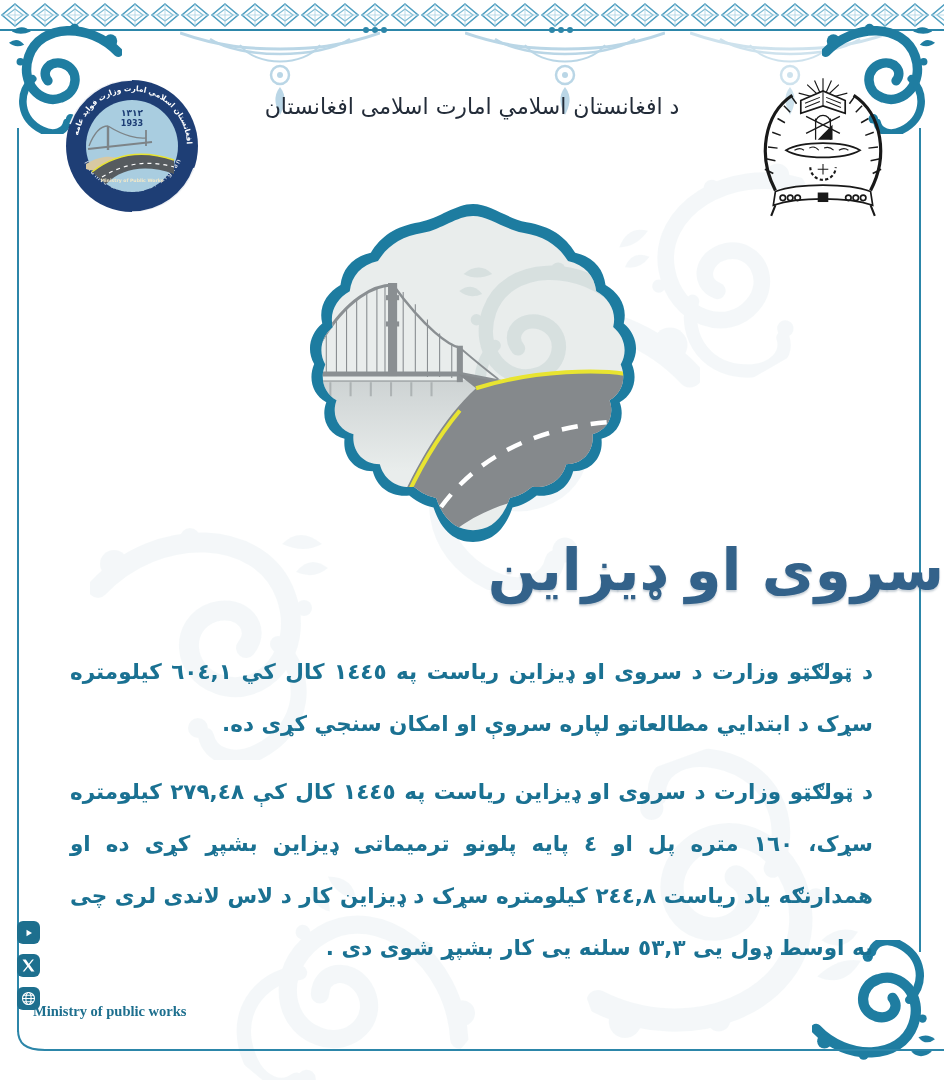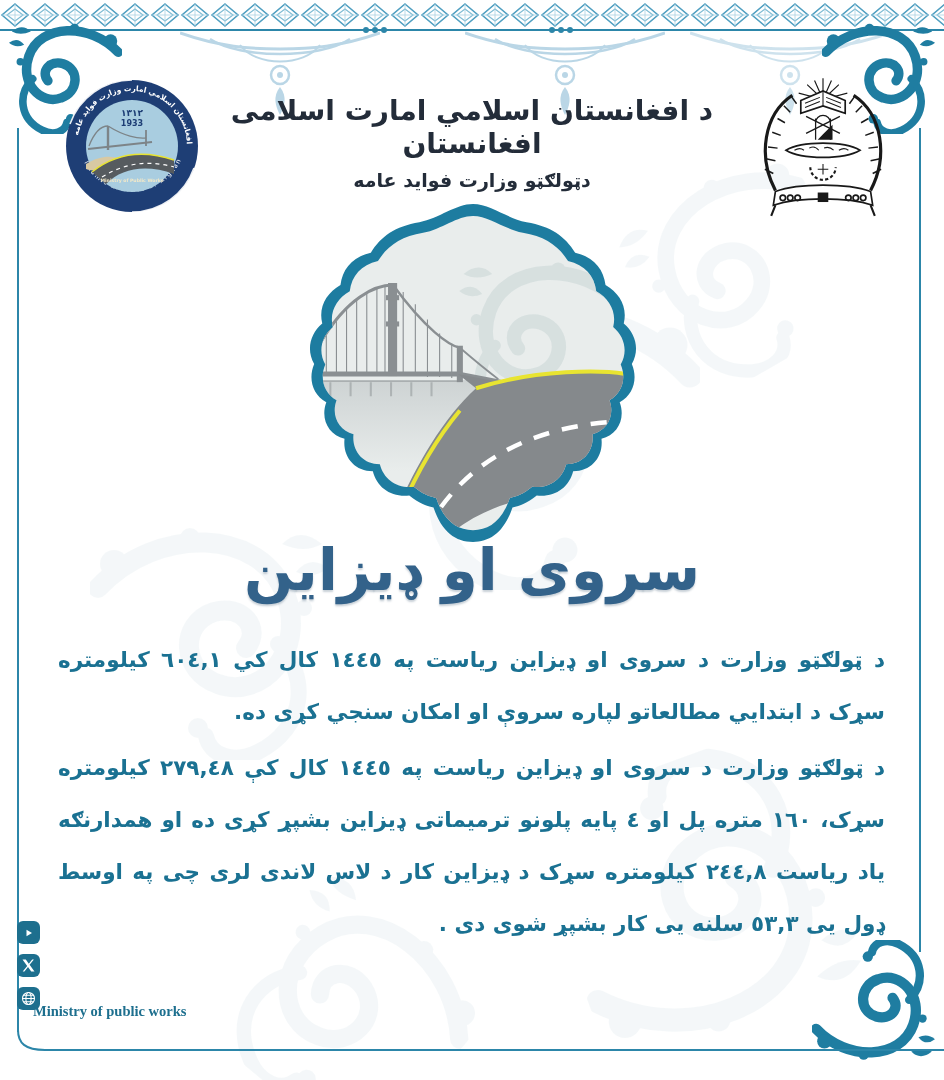--- a/index.html
+++ b/index.html
@@ -20,34 +20,34 @@
   .fl-br{right:8px;bottom:16px;width:124px;height:124px;transform:rotate(180deg);}
   .edge{position:absolute;background:#2c86a9;}
   .edge.left{left:17px;top:128px;width:2px;height:904px;}
   .edge.right{left:919px;top:128px;width:2px;height:824px;}
   .edge.bottom{left:44px;top:1049px;width:900px;height:2px;}
   .corner-curve{position:absolute;left:17px;top:1030px;}
   
   .bg-orn{position:absolute;color:#7fa8b8;opacity:.08;}
   
   .header{position:absolute;top:94px;left:212px;width:520px;text-align:center;direction:rtl;color:#232c39;}
-  .header .l1{font-size:28px;font-weight:bold;letter-spacing:.5px;}
+  .header .l1{font-size:22px;font-weight:normal;letter-spacing:.5px;}
   .header .l2{font-size:19px;font-weight:bold;margin-top:9px;}
   .ministry-logo{position:absolute;left:62px;top:76px;}
   .emblem{position:absolute;left:754px;top:72px;}
   
   .hero{position:absolute;left:306px;top:196px;}
   
-  .title{position:absolute;top:536px;left:0;width:944px;margin:0;text-align:center;direction:rtl;
+  .title{position:absolute;top:536px;left:0;width:944px;margin:0;direction:rtl;
          font-size:58px;font-weight:bold;color:#33628a;
          text-shadow:0 2px 2px rgba(40,70,100,.25);}
   
   .body-text{position:absolute;top:630px;right:55px;width:835px;direction:rtl;
              text-align:justify;color:#1a7192;font-size:21.5px;font-weight:700;line-height:52px;}
-  .body-text p{margin:4px;}
+  .body-text p{margin:16px;}
   
   .social{position:absolute;left:17px;top:921px;display:flex;flex-direction:column;gap:10px;}
   .sicon{width:23px;height:23px;border-radius:6px;background:#1d6f8e;display:flex;
          align-items:center;justify-content:center;}
   .brand{position:absolute;left:33px;top:1003px;font-family:"Liberation Serif",serif;
          font-weight:bold;font-size:14.5px;color:#1d6f8e;}
 </style>
 </head>
 <body>
 
@@ -134,21 +134,20 @@
     </svg>
   <div class="edge left"></div>
   <div class="edge right"></div>
   <div class="edge bottom"></div>
   <svg class="corner-curve" width="46" height="22">
     <path d="M1,0 C1,13 8,20 28,20 L46,20" fill="none" stroke="#2c86a9" stroke-width="2"></path>
   </svg>
 
   <div class="header">
     <div class="l1">د افغانستان اسلامي امارت اسلامی افغانستان</div>
-    <div class="l2">دټولګټو وزارت فواید عامه</div>
   </div>
 
   <svg class="ministry-logo" width="140" height="140" viewBox="0 0 140 140">
     <defs>
       <path id="arcTop" d="M15,70 A55,55 0 0 1 125,70"></path>
       <path id="arcBot" d="M20,82 A54,54 0 0 0 120,82"></path>
     </defs>
     <circle cx="70" cy="70" r="66" fill="#1e3e75"></circle>
     <path d="M8,48 A66,66 0 0 1 70,4" fill="none" stroke="#ffffff" stroke-width="1.6" opacity=".9"></path>
     <path d="M132,92 A66,66 0 0 1 70,136" fill="none" stroke="#ffffff" stroke-width="1.6" opacity=".9"></path>

